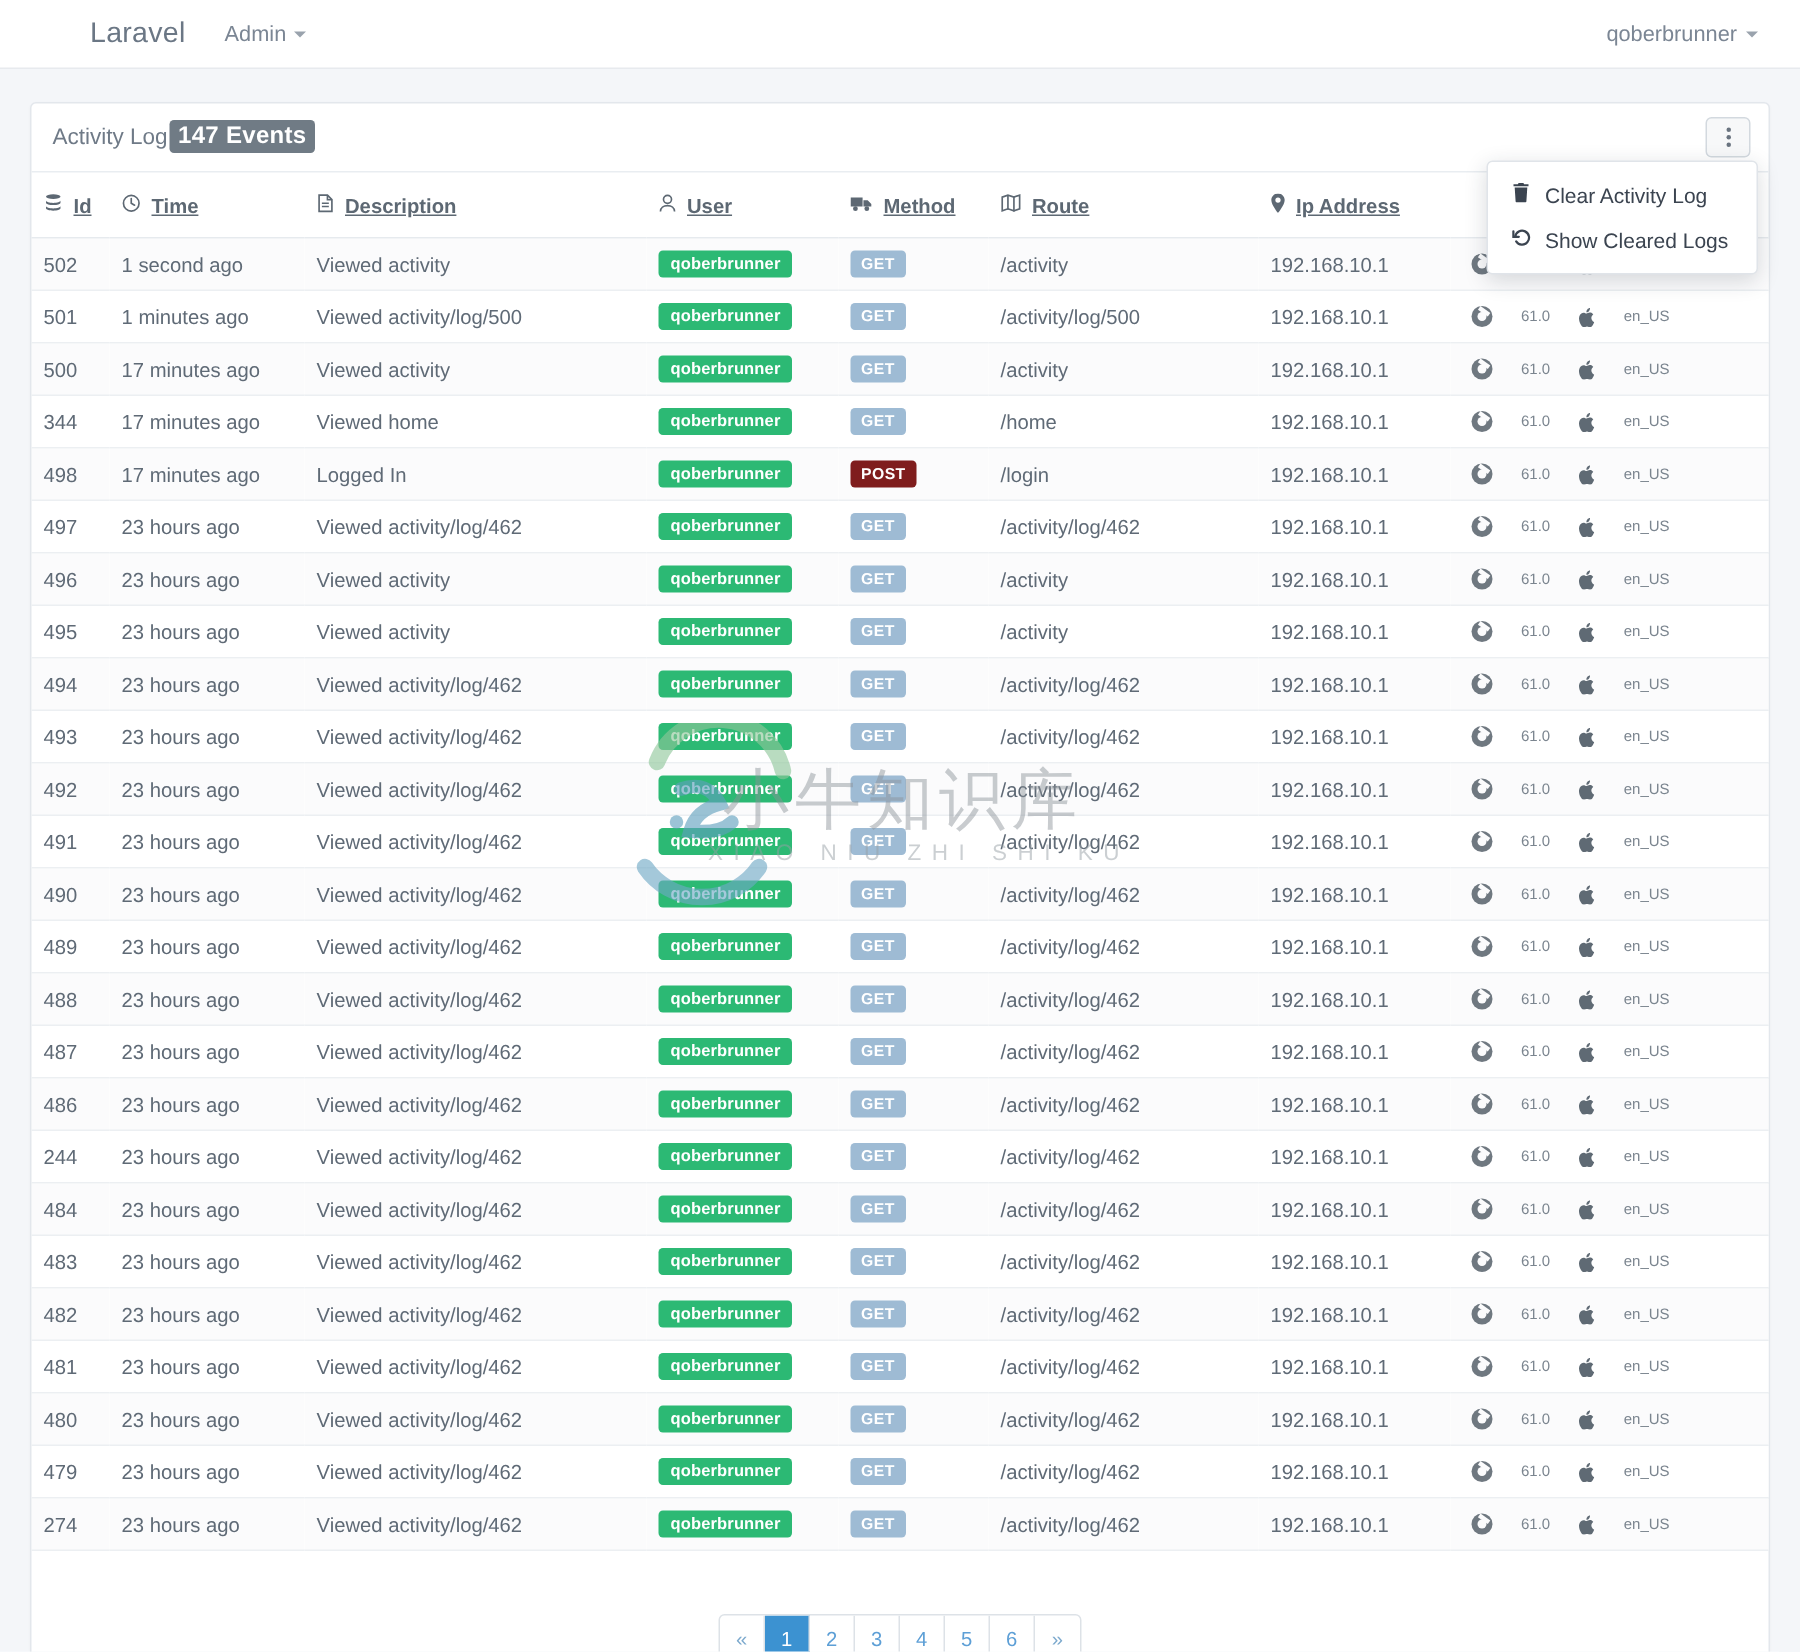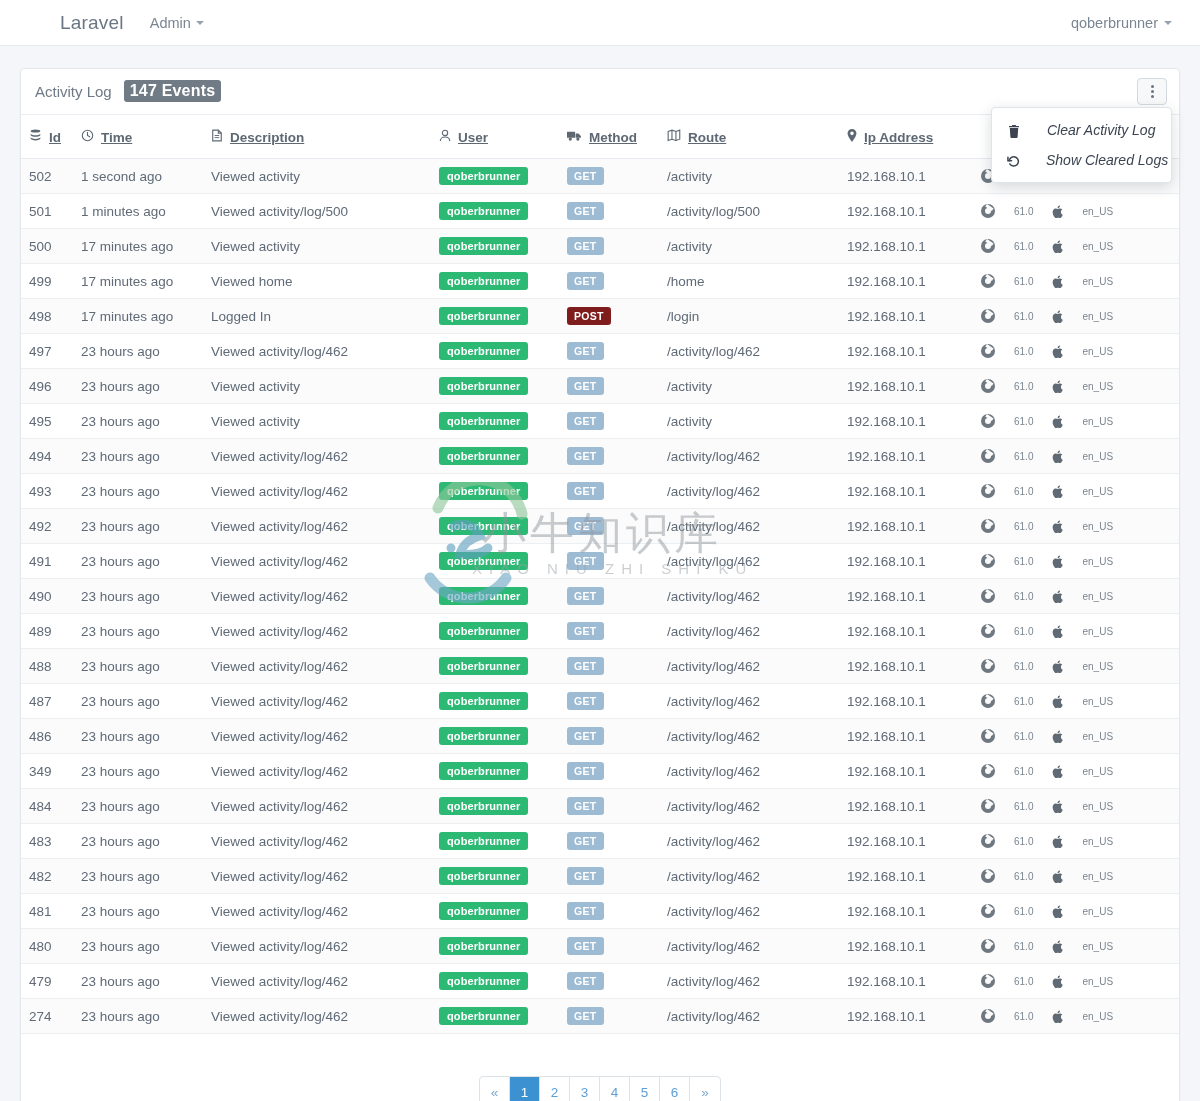--- a/index.html
+++ b/index.html
@@ -71,21 +71,21 @@
     display: flex;
     align-items: center;
     padding: 0 12px 0 14px;
     position: relative;
   }
   .card-title {
     font-size: 15px;
     color: #6f7a87;
     display: flex;
     align-items: baseline;
-    gap: 12px;
+    gap: 1px;
   }
   .badge-count {
     background: #707b85;
     color: #fff;
     font-size: 16px;
     font-weight: bold;
     padding: 2px 6px;
     border-radius: 3px;
     letter-spacing: .2px;
     position: relative;
@@ -117,28 +117,27 @@
     width: 181px;
     background: #fff;
     border: 1px solid #e0e4e9;
     border-radius: 4px;
     box-shadow: 0 4px 14px rgba(30,40,55,.17);
     padding: 7px 0;
     z-index: 25;
   }
   .dropdown-item {
     display: flex;
-    align-items: flex-end;
-    gap: 26px;
+    align-items: flex-start;
+    gap: 9px;
     padding: 7px 15px;
     font-size: 14px;
     color: #3b4450;
     cursor: pointer;
     white-space: nowrap;
-    font-style: italic;
   }
   .dd-icon { width: 14px; display: inline-flex; justify-content: center; color: #3b4450; }
 
   
   table.log { width: 100%; border-collapse: collapse; table-layout: fixed; }
   table.log th {
     text-align: left;
     font-size: 13.5px;
     color: #5d6873;
     font-weight: bold;
@@ -461,21 +460,21 @@
                 <span class="chrome-ico"></span>
                 <span class="agent-ver">61.0</span>
                 <span class="apple-ico"><svg width="11" height="13" viewBox="0 0 11 13" fill="#5f6a74" aria-hidden="true">
                     <path d="M8.9 6.9c0-1.5 1.2-2.2 1.3-2.3-.7-1-1.8-1.2-2.2-1.2-.9-.1-1.8.6-2.3.6s-1.2-.5-2-.5c-1 0-2 .6-2.5 1.6C.1 7.1.9 10 2 11.6c.5.8 1.2 1.6 2 1.6s1.1-.5 2-.5 1.2.5 2 .5 1.4-.8 1.9-1.6c.6-.9.9-1.8.9-1.8s-1.8-.7-1.9-2.9zM7.4 2.3c.4-.5.7-1.2.6-1.9-.6 0-1.4.4-1.8.9-.4.5-.7 1.2-.6 1.9.7.1 1.4-.3 1.8-.9z"></path>
                   </svg></span>
                 <span class="agent-lang">en_US</span>
               </div>
             </td>
           </tr>
           <tr>
-            <td class="id-cell">499</td>
+            <td class="id-cell">344</td>
             <td>17 minutes ago</td>
             <td>Viewed home</td>
             <td><span class="badge-user">qoberbrunner</span></td>
             <td><span class="badge-method m-GET">GET</span></td>
             <td>/home</td>
             <td>192.168.10.1</td>
             <td>
               <div class="agent-cell">
                 <span class="chrome-ico"></span>
                 <span class="agent-ver">61.0</span>
@@ -727,21 +726,21 @@
                 <span class="chrome-ico"></span>
                 <span class="agent-ver">61.0</span>
                 <span class="apple-ico"><svg width="11" height="13" viewBox="0 0 11 13" fill="#5f6a74" aria-hidden="true">
                     <path d="M8.9 6.9c0-1.5 1.2-2.2 1.3-2.3-.7-1-1.8-1.2-2.2-1.2-.9-.1-1.8.6-2.3.6s-1.2-.5-2-.5c-1 0-2 .6-2.5 1.6C.1 7.1.9 10 2 11.6c.5.8 1.2 1.6 2 1.6s1.1-.5 2-.5 1.2.5 2 .5 1.4-.8 1.9-1.6c.6-.9.9-1.8.9-1.8s-1.8-.7-1.9-2.9zM7.4 2.3c.4-.5.7-1.2.6-1.9-.6 0-1.4.4-1.8.9-.4.5-.7 1.2-.6 1.9.7.1 1.4-.3 1.8-.9z"></path>
                   </svg></span>
                 <span class="agent-lang">en_US</span>
               </div>
             </td>
           </tr>
           <tr>
-            <td class="id-cell">349</td>
+            <td class="id-cell">244</td>
             <td>23 hours ago</td>
             <td>Viewed activity/log/462</td>
             <td><span class="badge-user">qoberbrunner</span></td>
             <td><span class="badge-method m-GET">GET</span></td>
             <td>/activity/log/462</td>
             <td>192.168.10.1</td>
             <td>
               <div class="agent-cell">
                 <span class="chrome-ico"></span>
                 <span class="agent-ver">61.0</span>

